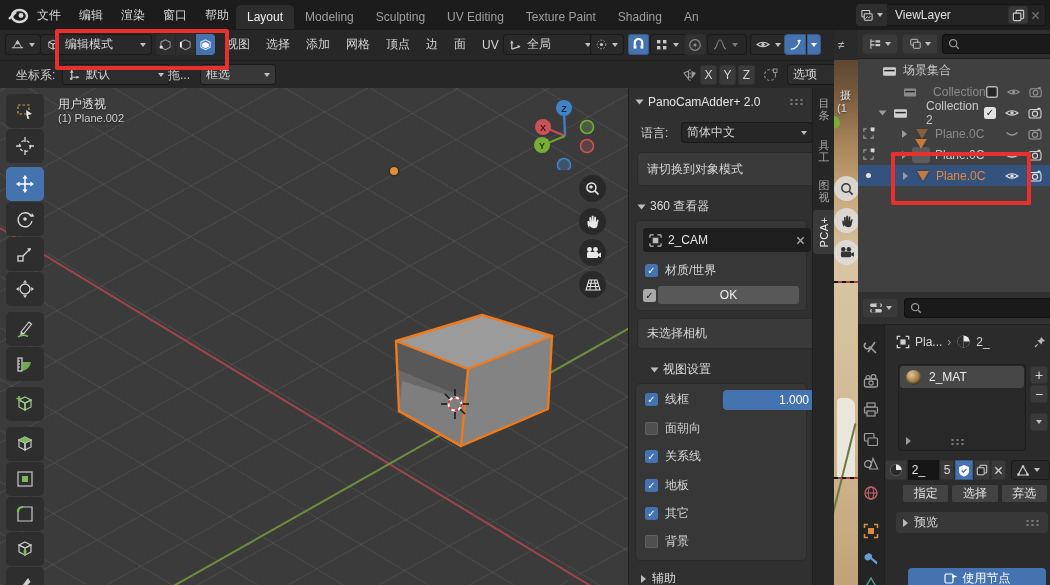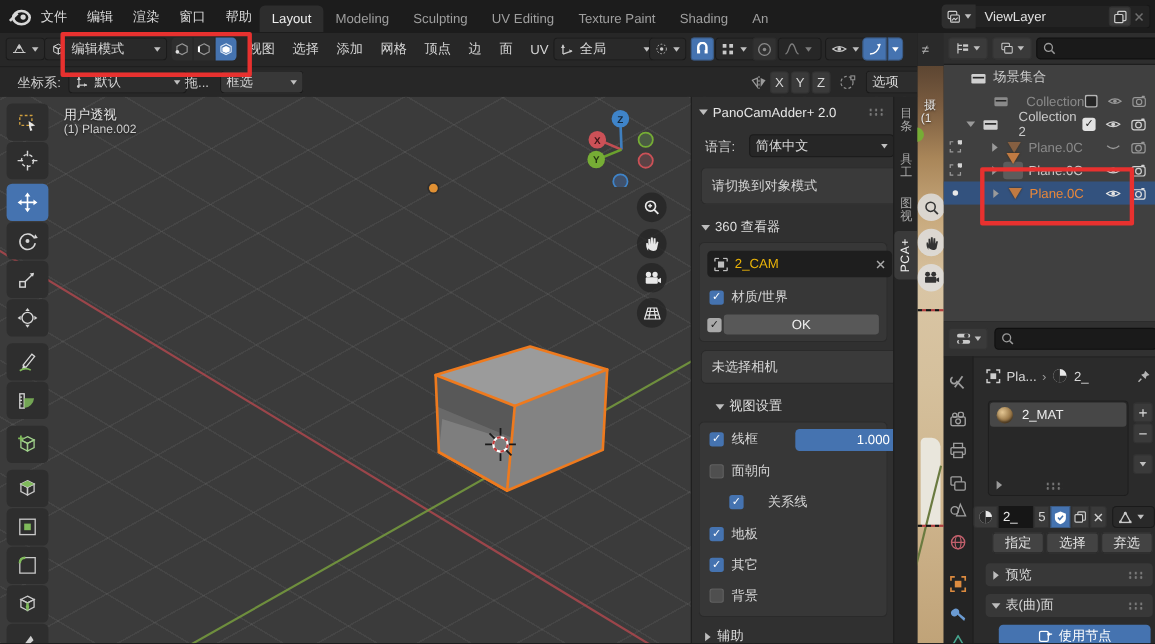--- a/index.html
+++ b/index.html
@@ -523,21 +523,21 @@
       <div class="sechdr abs" style="left:10px;top:110px">
         <span class="caret open"></span>
           <span>360 查看器</span>
       </div>
       <div class="pbox abs" style="left:6px;top:132px;width:172px;height:91px;background:#373737">
         <div class="flex abs" style="left:8px;top:8px;width:156px;height:24px;background:#1e1e1e;border-radius:4px;padding:0 6px;gap:6px">
           <svg width="13" height="13" viewBox="0 0 14 14">
               <path d="M1,1 h4 M9,1 h4 M1,13 h4 M9,13 h4 M1,1 v3 M1,10 v3 M13,1 v3 M13,10 v3" stroke="#bdbdbd" stroke-width="1.3"></path>
               <rect x="4" y="4" width="6" height="6" fill="#bdbdbd"></rect>
             </svg>
-          <span class="txt" style="flex:1;color:#eab308">2_CAM</span>
+          <span class="txt" style="flex:1;color:#e5e5e5">2_CAM</span>
           <svg width="9" height="9" style="color:#aaa">
               <use href="#s-x"></use>
             </svg>
         </div>
         <div class="flex abs" style="left:10px;top:42px;gap:7px">
           <span class="cb on"></span>
           <span class="txt">材质/世界</span>
         </div>
         <div class="flex abs" style="left:8px;top:66px;width:156px;gap:2px">
           <span class="cb light"></span>
@@ -558,21 +558,21 @@
           <span class="cb on"></span>
             <span>线框</span>
         </div>
         <div class="slider abs" style="left:88px;top:7px;width:78px">
           <span>1.000</span>
         </div>
         <div class="flex abs" style="left:10px;top:37px;gap:7px">
           <span class="cb"></span>
             <span>面朝向</span>
         </div>
-        <div class="flex abs" style="left:28px;top:65px;gap:22px">
+        <div class="flex abs" style="left:10px;top:65px;gap:7px">
           <span class="cb on"></span>
             <span>关系线</span>
         </div>
         <div class="flex abs" style="left:10px;top:94px;gap:7px">
           <span class="cb on"></span>
             <span>地板</span>
         </div>
         <div class="flex abs" style="left:10px;top:122px;gap:7px">
           <span class="cb on"></span>
             <span>其它</span>
@@ -878,25 +878,20 @@
       <div class="graybtn" style="flex:1">
           <span>弃选</span>
         </div>
     </div>
 
     <div class="phdr abs" style="left:38px;top:220px;width:138px">
       <span class="caret"></span>
         <span style="flex:1">预览</span>
         <span class="grip"></span>
     </div>
-    <div class="phdr abs" style="left:38px;top:248px;width:138px">
-      <span class="caret open"></span>
-        <span style="flex:1">表(曲)面</span>
-        <span class="grip"></span>
-    </div>
     <div class="abs flex" style="left:50px;top:276px;width:138px;height:20px;background:#4573b0;border-radius:4px;justify-content:center;gap:6px;color:#fff">
       <svg width="13" height="11" viewBox="0 0 13 11">
           <rect x="1" y="1" width="8" height="9" rx="1.5" fill="none" stroke="#fff" stroke-width="1.2"></rect>
           <circle cx="9.5" cy="3.5" r="1.4" fill="#fff"></circle>
           <path d="M9.5,3.5 h3" stroke="#fff" stroke-width="1.2"></path>
         </svg>
       <span>使用节点</span>
     </div>
   </div>
 

